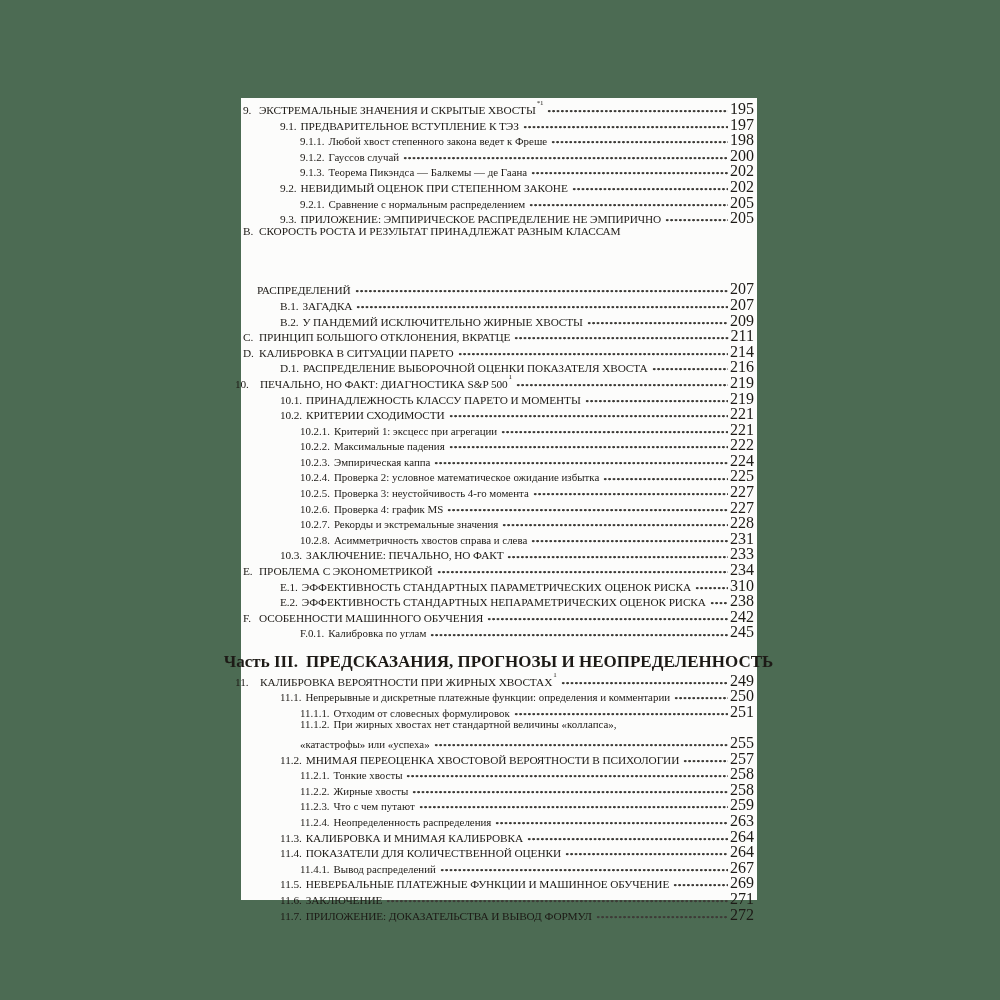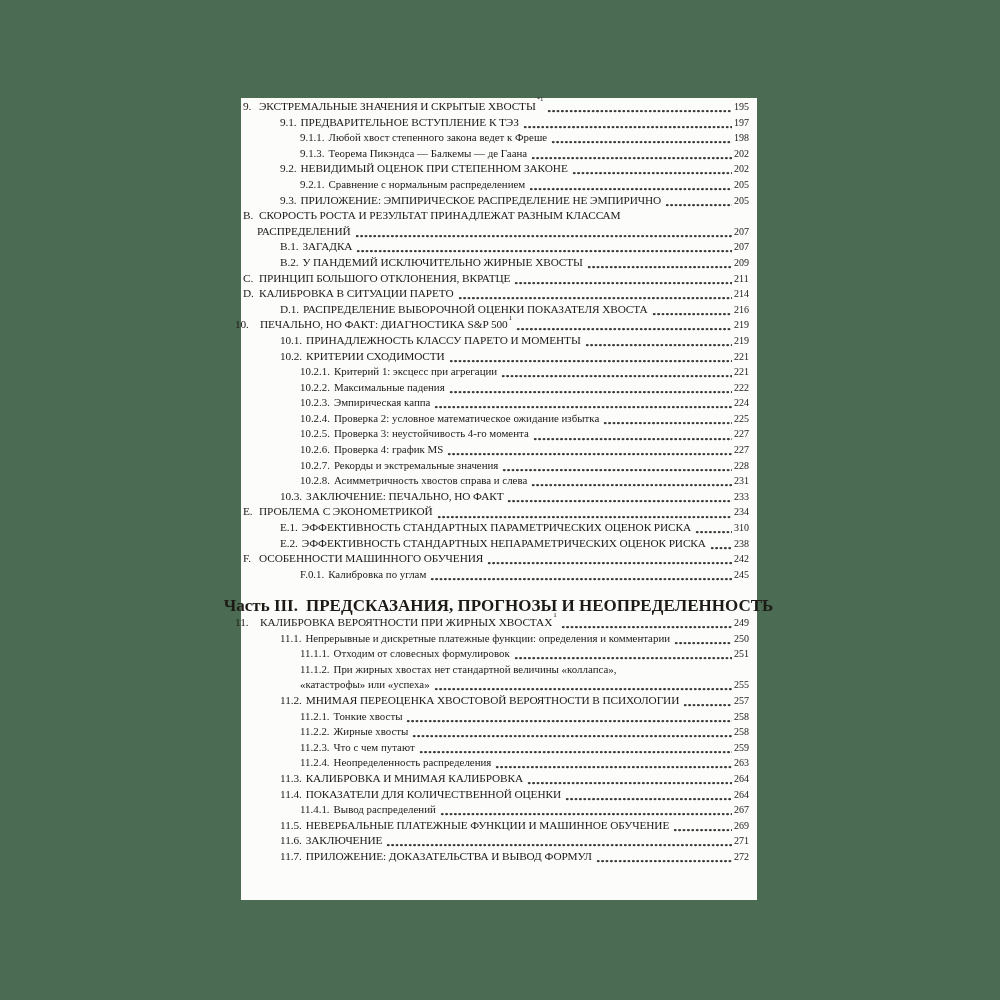--- a/index.html
+++ b/index.html
@@ -17,37 +17,37 @@
     padding: 2px 3px 0 2px;
     background: #fcfcfb;
     color: #1d1a16;
   }
   .row {
     display: flex; align-items: baseline;
     height: 15.6px; white-space: nowrap;
   }
   .caps  { font-size: 11.3px; letter-spacing: -0.1px; }
   .lower { font-size: 10.9px; }
-  .l0c { padding-left: 14px; }
+  .l0c { padding-left: 14px; margin-top: 40px; }
   .l1  { padding-left: 37px; }
   .l2, .l2c { padding-left: 57px; }
   .num  { margin-right: 4px; flex: 0 0 auto; }
   .num0 { display: inline-block; min-width: 15px; margin-right: 1px; }
   .numw { margin-left: -8px; min-width: 24px; }
   .txt  { flex: 0 0 auto; text-align: right; }
   .leader {
     flex: 1 1 8px; min-width: 4px;
     align-self: flex-end;
     height: 5px;
     margin: 0 2px 2.5px 4px;
     background-image: radial-gradient(circle at 2.2px 3.2px, #3d3b37 1.05px, rgba(255,255,255,0) 1.4px);
     background-size: 4.4px 5px;
     background-repeat: repeat-x;
   }
-  .pg { flex: 0 0 auto; min-width: 20px; text-align: left; font-size: 10px; letter-spacing: 0; }
+  .pg { flex: 0 0 auto; min-width: 20px; text-align: center; font-size: 16px; letter-spacing: 0; }
   .part {
     justify-content: center;
     font-weight: bold;
     font-size: 17px;
     margin: 13px 0 4px 0;
   }
   .part .part-label { margin-right: 8px; }
   sup {
     font-size: 7px; line-height: 0;
     position: relative; top: -4px; margin-left: 1px;
@@ -70,20 +70,26 @@
         <span class="leader"></span>
         <span class="pg">197</span>
       </div>
       <div class="row l2 lower">
         <span class="num">9.1.1.</span>
         <span class="txt"><span>Любой хвост степенного закона ведет к Фреше</span></span>
         <span class="leader"></span>
         <span class="pg">198</span>
       </div>
       <div class="row l2 lower">
+        <span class="num">9.1.2.</span>
+        <span class="txt"><span>Гауссов случай</span></span>
+        <span class="leader"></span>
+        <span class="pg">200</span>
+      </div>
+      <div class="row l2 lower">
         <span class="num">9.1.3.</span>
         <span class="txt"><span>Теорема Пикэндса — Балкемы — де Гаана</span></span>
         <span class="leader"></span>
         <span class="pg">202</span>
       </div>
       <div class="row l1 caps">
         <span class="num">9.2.</span>
         <span class="txt"><span>НЕВИДИМЫЙ ОЦЕНОК ПРИ СТЕПЕННОМ ЗАКОНЕ</span></span>
         <span class="leader"></span>
         <span class="pg">202</span>

